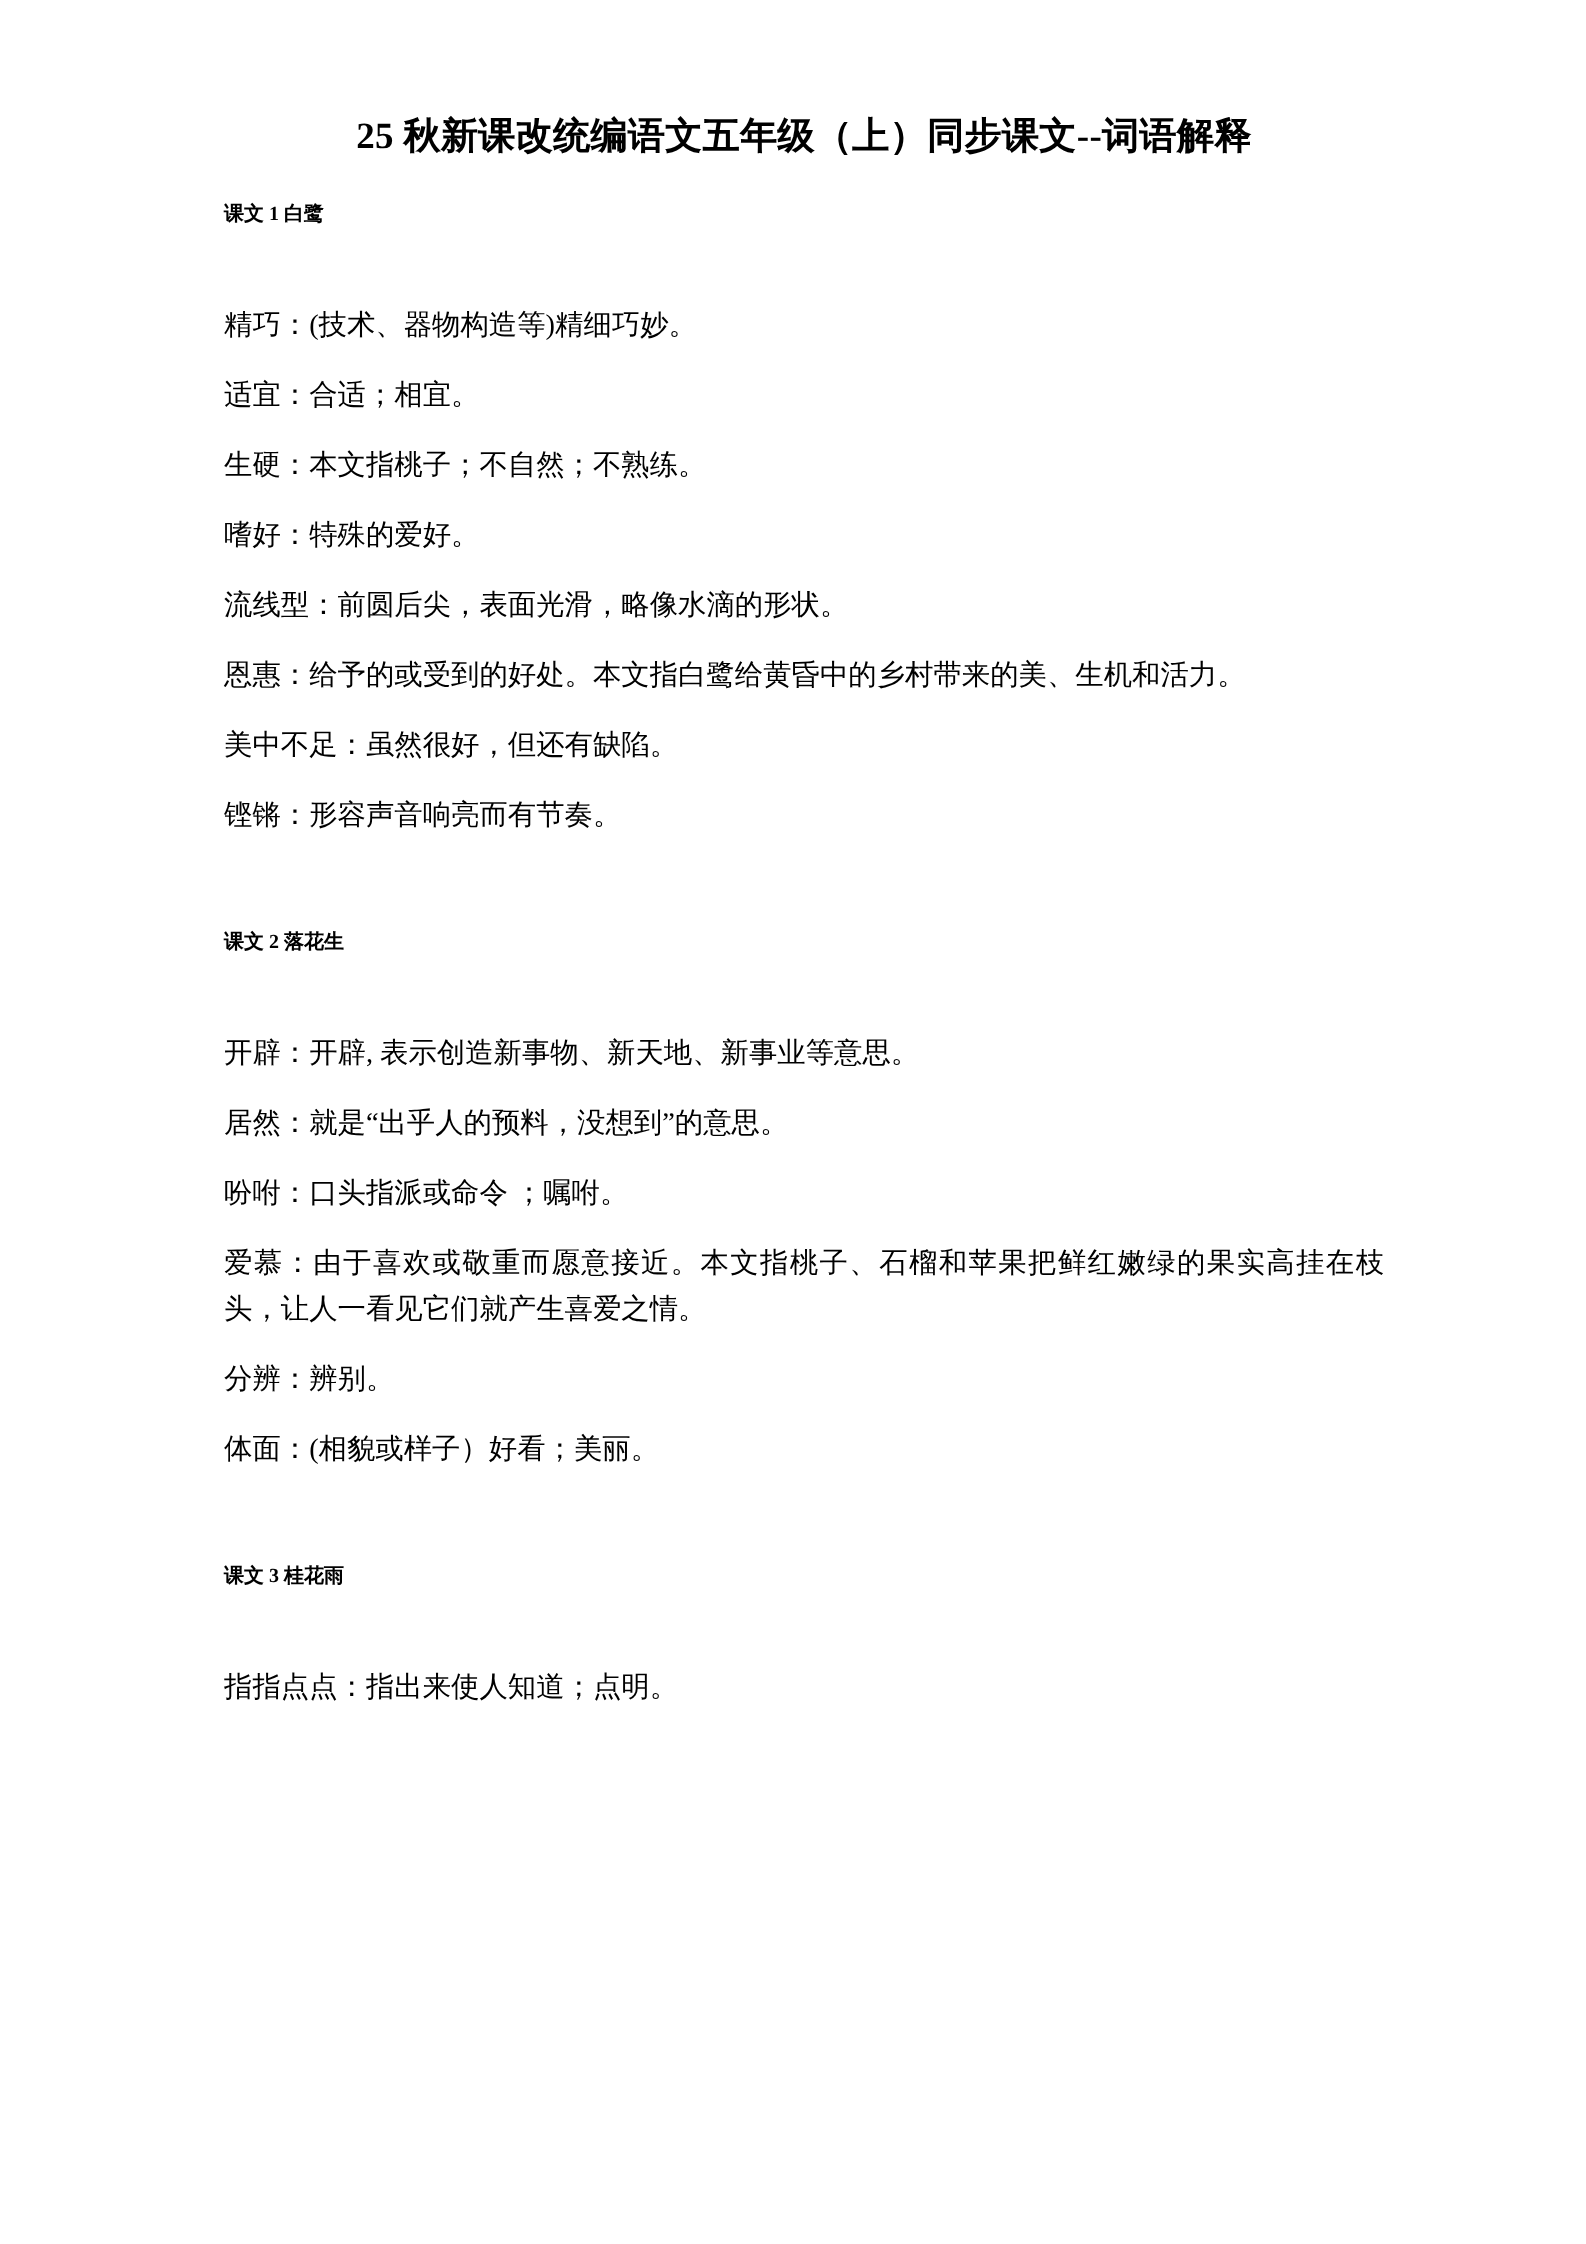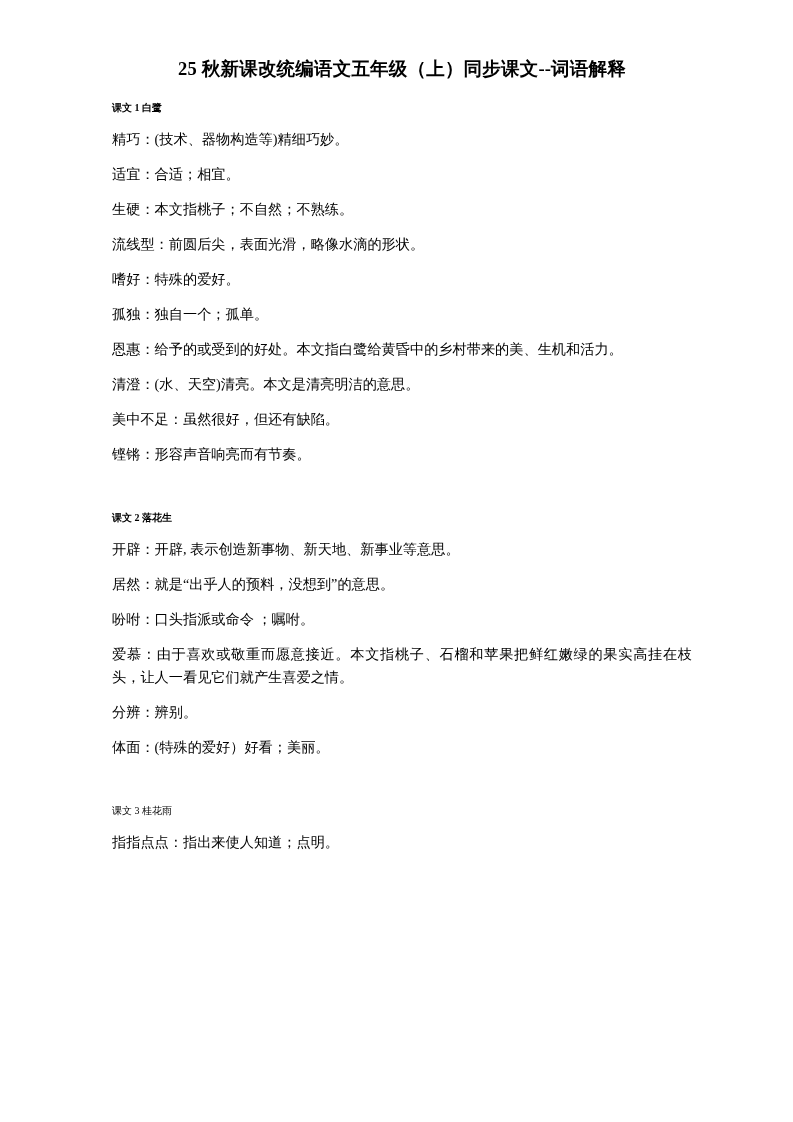--- a/index.html
+++ b/index.html
@@ -38,61 +38,59 @@
     margin: 0 0 6px 0;
     white-space: nowrap;
   }
   .section-heading {
     font-size: 10px;
     font-weight: bold;
     margin: 16px 0 0 0;
     line-height: 1.6;
   }
   .section-heading.light {
-    font-weight: normal;
+    font-weight: bold;
   }
   .entry {
     font-size: 14.2px;
     line-height: 1.62;
     margin: 12px 0 0 0;
     text-align: justify;
     word-break: break-all;
   }
   .gap-before-lg {
     margin-top: 44px;
   }
   .first-entry {
-    margin-top: 12px;
+    margin-top: 36px;
   }
 </style>
 </head>
 <body>
 
 <div class="page">
   <div class="content">
 
     <h1 class="doc-title">25 秋新课改统编语文五年级（上）同步课文--词语解释</h1>
 
     <div class="section-heading">课文 1  白鹭</div>
     <p class="entry first-entry">精巧：(技术、器物构造等)精细巧妙。</p>
     <p class="entry">适宜：合适；相宜。</p>
     <p class="entry">生硬：本文指桃子；不自然；不熟练。</p>
+    <p class="entry">嗜好：特殊的爱好。</p>
     <p class="entry">流线型：前圆后尖，表面光滑，略像水滴的形状。</p>
-    <p class="entry">嗜好：特殊的爱好。</p>
-    <p class="entry">孤独：独自一个；孤单。</p>
     <p class="entry">恩惠：给予的或受到的好处。本文指白鹭给黄昏中的乡村带来的美、生机和活力。</p>
-    <p class="entry">清澄：(水、天空)清亮。本文是清亮明洁的意思。</p>
     <p class="entry">美中不足：虽然很好，但还有缺陷。</p>
     <p class="entry">铿锵：形容声音响亮而有节奏。</p>
 
     <div class="section-heading gap-before-lg">课文 2  落花生</div>
     <p class="entry first-entry">开辟：开辟, 表示创造新事物、新天地、新事业等意思。</p>
     <p class="entry">居然：就是“出乎人的预料，没想到”的意思。</p>
     <p class="entry">吩咐：口头指派或命令 ；嘱咐。</p>
     <p class="entry">爱慕：由于喜欢或敬重而愿意接近。本文指桃子、石榴和苹果把鲜红嫩绿的果实高挂在枝头，让人一看见它们就产生喜爱之情。</p>
     <p class="entry">分辨：辨别。</p>
-    <p class="entry">体面：(特殊的爱好）好看；美丽。</p>
+    <p class="entry">体面：(相貌或样子）好看；美丽。</p>
 
     <div class="section-heading light gap-before-lg">课文 3  桂花雨</div>
     <p class="entry first-entry">指指点点：指出来使人知道；点明。</p>
 
   </div>
 </div>
 
 </body></html>

